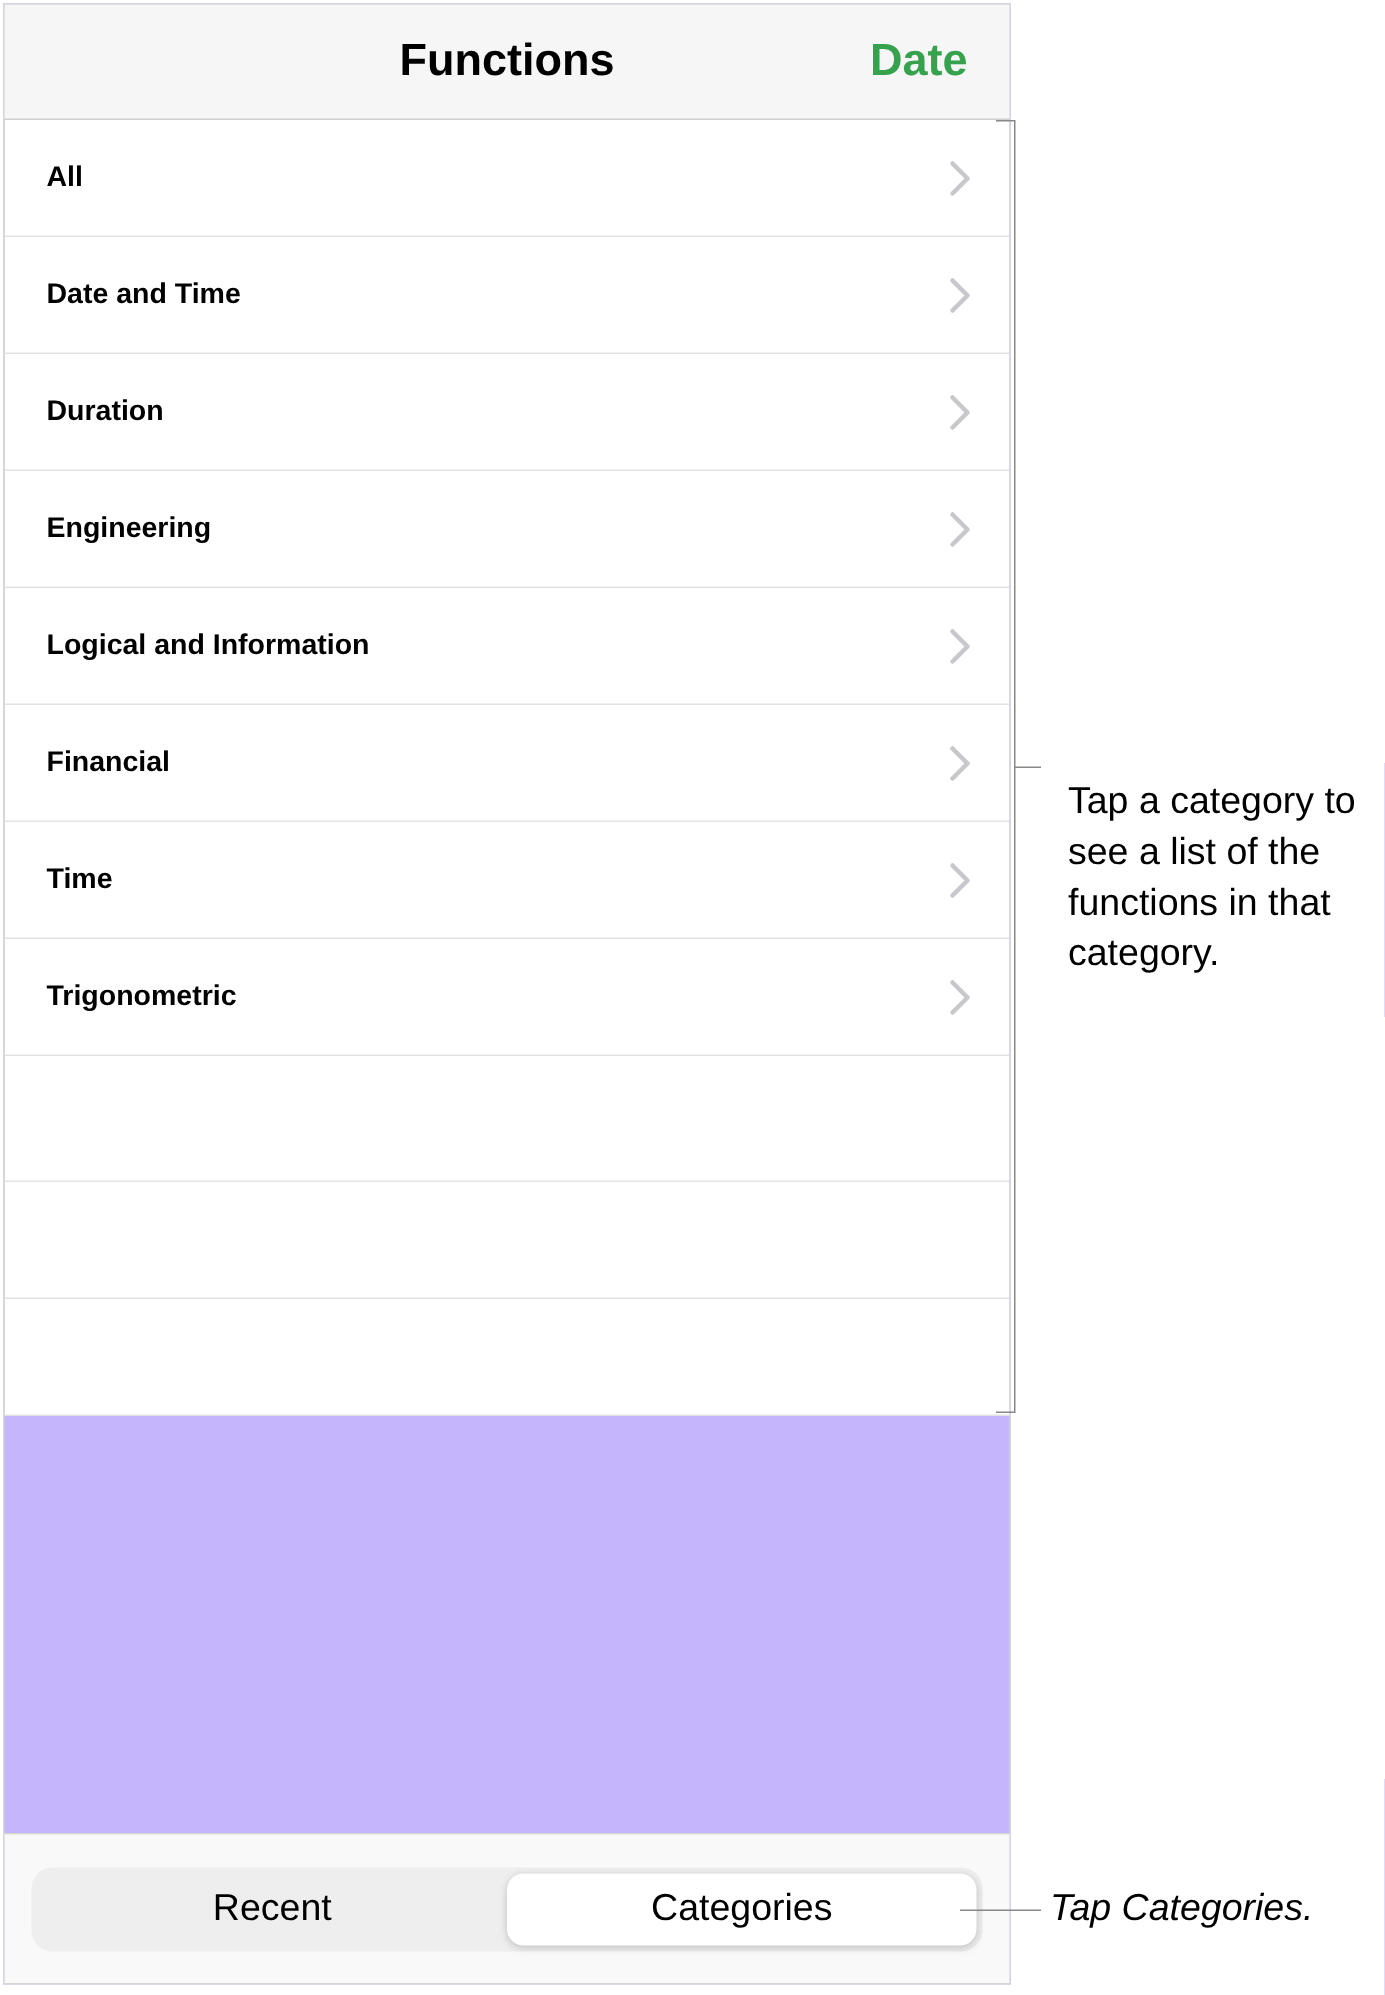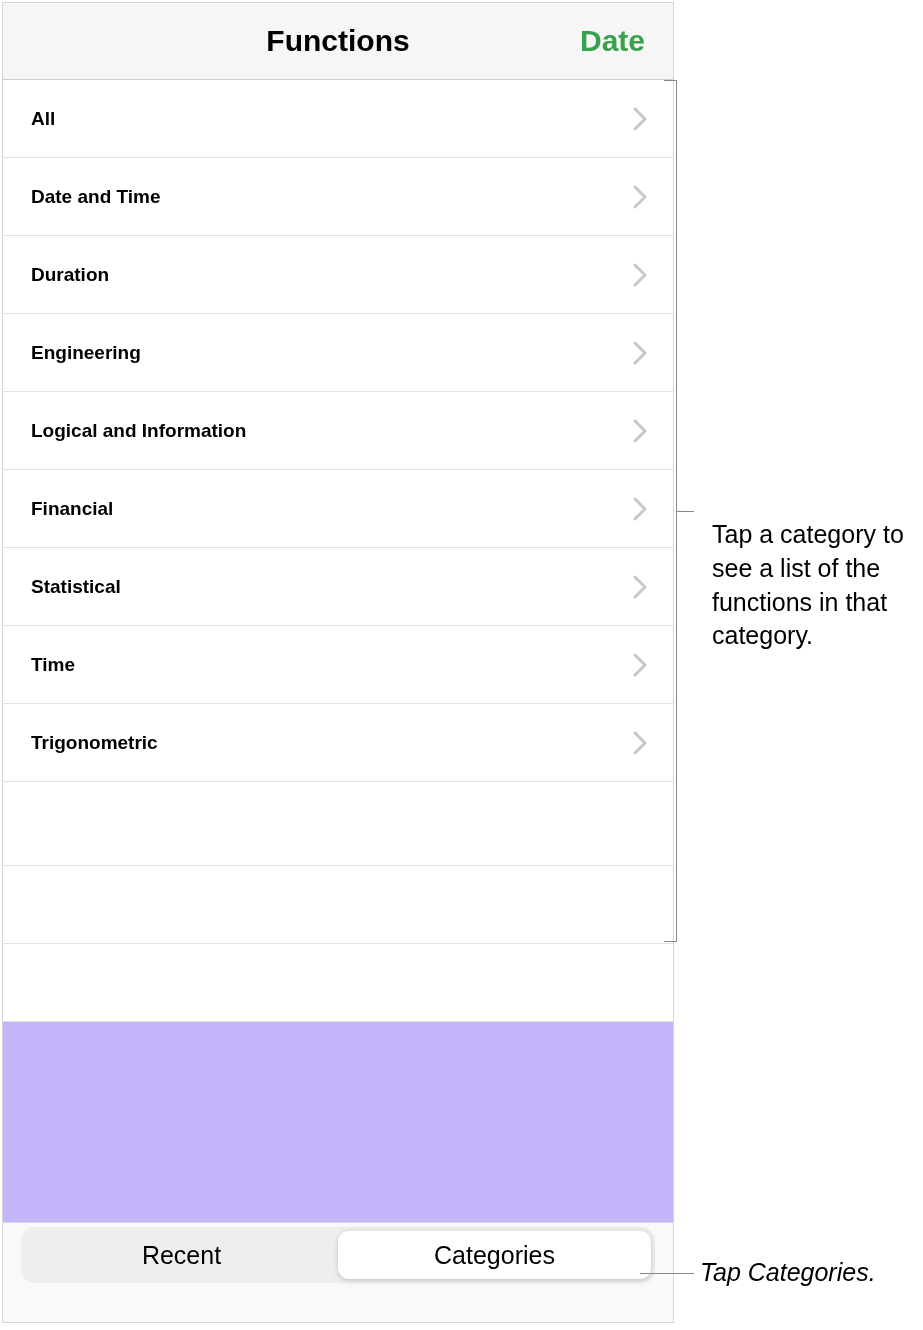--- a/index.html
+++ b/index.html
@@ -81,20 +81,21 @@
     }
     .bottom-fill {
       flex: 1;
       background: #fff;
     }
     .footer {
       height: 100px;
       background: #f9f9f9;
       border-top: 1px solid #d8d8d8;
       display: flex;
+      align-items: center;
       justify-content: center;
       padding: 4px 18px;
     }
     .segmented {
       display: flex;
       width: 100%;
       height: 56px;
       background: #eeeeef;
       border-radius: 14px;
       padding: 4px;
@@ -175,26 +176,20 @@
         </svg>
     </div>
     <div class="row">
       <div class="row-label">Logical and Information</div>
       <svg class="chevron" viewBox="0 0 14 24">
           <path d="M2 2 L12 12 L2 22" stroke="currentColor" stroke-width="3" fill="none" stroke-linecap="round" stroke-linejoin="round"></path>
         </svg>
     </div>
     <div class="row">
       <div class="row-label">Financial</div>
-      <svg class="chevron" viewBox="0 0 14 24">
-          <path d="M2 2 L12 12 L2 22" stroke="currentColor" stroke-width="3" fill="none" stroke-linecap="round" stroke-linejoin="round"></path>
-        </svg>
-    </div>
-    <div class="row">
-      <div class="row-label">Statistical</div>
       <svg class="chevron" viewBox="0 0 14 24">
           <path d="M2 2 L12 12 L2 22" stroke="currentColor" stroke-width="3" fill="none" stroke-linecap="round" stroke-linejoin="round"></path>
         </svg>
     </div>
     <div class="row">
       <div class="row-label">Time</div>
       <svg class="chevron" viewBox="0 0 14 24">
           <path d="M2 2 L12 12 L2 22" stroke="currentColor" stroke-width="3" fill="none" stroke-linecap="round" stroke-linejoin="round"></path>
         </svg>
     </div>

